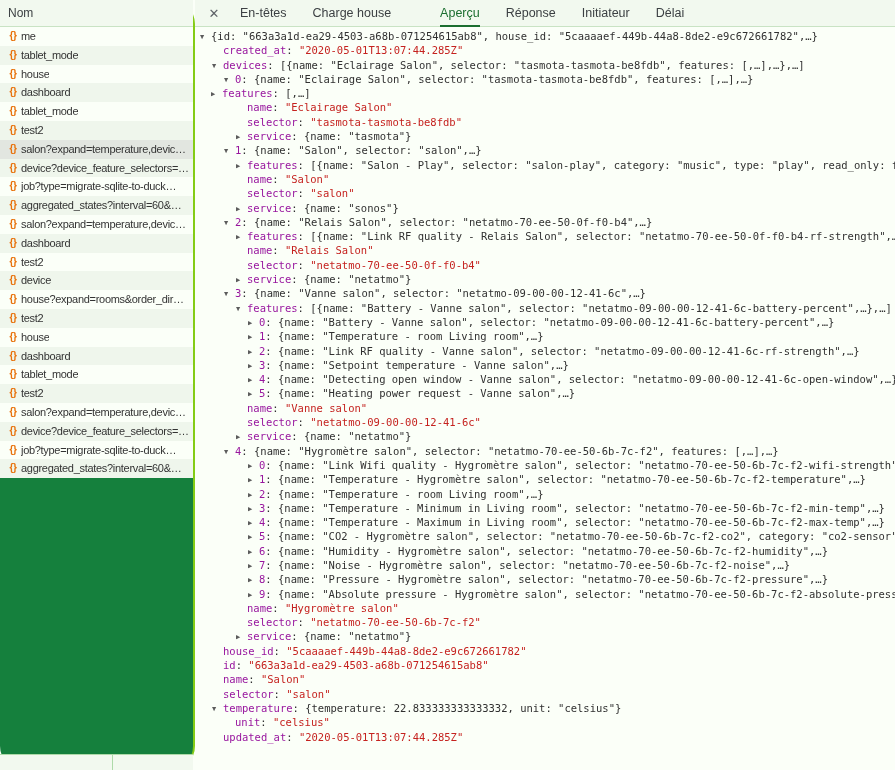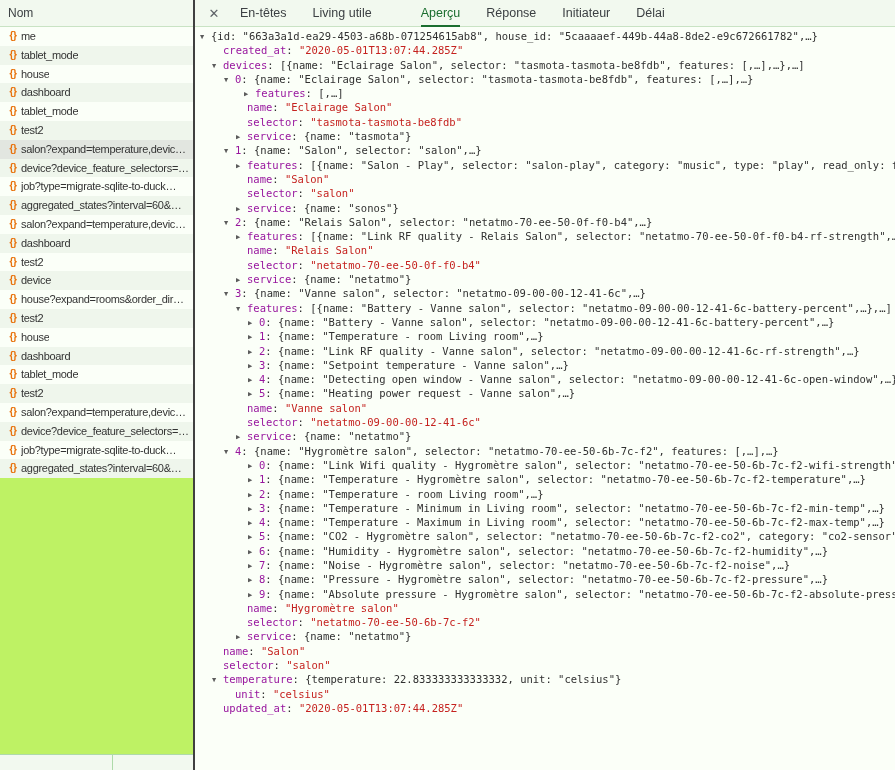--- a/index.html
+++ b/index.html
@@ -1,21 +1,21 @@
 <!DOCTYPE html>
 <html><head>
 <meta charset="utf-8">
 <style>
   * { box-sizing: border-box; margin: 0; padding: 0; }
   html,body { width: 895px; height: 770px; overflow: hidden;
               font-family: "Liberation Sans", sans-serif; background:#fbfff8; }
 
   
   .sidebar { position:absolute; left:0; top:0; width:195px; height:770px;
-             background:#bef264; border-right:2px solid #404040; }
+             background:#15803d; border-right:2px solid #84cc16;border-radius:24px; }
   .side-header { height:27px; line-height:26px; padding-left:8px; font-size:12px;
                  color:#3c4043; background:#f2f9ef; border-bottom:1px solid #c9e3c4; }
   .srow { height:18.8px; line-height:18.8px; font-size:11px; letter-spacing:-0.3px;
           color:#333; white-space:nowrap; overflow:hidden; padding-left:5px;
           display:flex; align-items:center; cursor:default; }
   .srow:nth-child(even) { background:#eff6ec; }
   .srow:nth-child(odd)  { background:#fbfff8; }
   .srow.sel { background:#e2e6e0; }
   .jicon { color:#e8710a; font-weight:700; font-size:10px; width:16px;
            flex:0 0 16px; text-align:center; }
@@ -153,33 +153,33 @@
     <div class="sf-left"></div>
     <div class="sf-right"></div>
   </div>
 </div>
 
 <div class="panel">
   <div class="tabbar">
     <div class="closeb">✕</div>
     <div id="tabs" style="display:flex;height:27px;align-items:center;">
         <div class="tab">En-têtes</div>
-        <div class="tab">Living utile</div>
+        <div class="tab">Charge house</div>
         <div class="tab active">Aperçu</div>
         <div class="tab">Réponse</div>
         <div class="tab">Initiateur</div>
         <div class="tab">Délai</div>
       </div>
   </div>
   <div class="tree" id="tree">
       <div class="trow" style="padding-left: 5px;"><span class="ar">▼</span><span class="p">{id: "663a3a1d-ea29-4503-a68b-071254615ab8", house_id: "5caaaaef-449b-44a8-8de2-e9c672661782",…}</span></div>
       <div class="trow" style="padding-left: 17px;"><span class="ar">&nbsp;</span><span class="k">created_at</span><span class="p">: </span><span class="s">"2020-05-01T13:07:44.285Z"</span></div>
       <div class="trow" style="padding-left: 17px;"><span class="ar">▼</span><span class="k">devices</span><span class="p">: </span><span class="p">[{name: "Eclairage Salon", selector: "tasmota-tasmota-be8fdb", features: [,…],…},…]</span></div>
       <div class="trow" style="padding-left: 29px;"><span class="ar">▼</span><span class="k">0</span><span class="p">: </span><span class="p">{name: "Eclairage Salon", selector: "tasmota-tasmota-be8fdb", features: [,…],…}</span></div>
-      <div class="trow" style="padding-left: 49px;"><span class="ar">▶</span><span class="k">features</span><span class="p">: </span><span class="p">[,…]</span></div>
+      <div class="trow" style="padding-left: 16px;"><span class="ar">▶</span><span class="k">features</span><span class="p">: </span><span class="p">[,…]</span></div>
       <div class="trow" style="padding-left: 41px;"><span class="ar">&nbsp;</span><span class="k">name</span><span class="p">: </span><span class="s">"Eclairage Salon"</span></div>
       <div class="trow" style="padding-left: 41px;"><span class="ar">&nbsp;</span><span class="k">selector</span><span class="p">: </span><span class="s">"tasmota-tasmota-be8fdb"</span></div>
       <div class="trow" style="padding-left: 41px;"><span class="ar">▶</span><span class="k">service</span><span class="p">: </span><span class="p">{name: "tasmota"}</span></div>
       <div class="trow" style="padding-left: 29px;"><span class="ar">▼</span><span class="k">1</span><span class="p">: </span><span class="p">{name: "Salon", selector: "salon",…}</span></div>
       <div class="trow" style="padding-left: 41px;"><span class="ar">▶</span><span class="k">features</span><span class="p">: </span><span class="p">[{name: "Salon - Play", selector: "salon-play", category: "music", type: "play", read_only: false,…},…]</span></div>
       <div class="trow" style="padding-left: 41px;"><span class="ar">&nbsp;</span><span class="k">name</span><span class="p">: </span><span class="s">"Salon"</span></div>
       <div class="trow" style="padding-left: 41px;"><span class="ar">&nbsp;</span><span class="k">selector</span><span class="p">: </span><span class="s">"salon"</span></div>
       <div class="trow" style="padding-left: 41px;"><span class="ar">▶</span><span class="k">service</span><span class="p">: </span><span class="p">{name: "sonos"}</span></div>
       <div class="trow" style="padding-left: 29px;"><span class="ar">▼</span><span class="k">2</span><span class="p">: </span><span class="p">{name: "Relais Salon", selector: "netatmo-70-ee-50-0f-f0-b4",…}</span></div>
       <div class="trow" style="padding-left: 41px;"><span class="ar">▶</span><span class="k">features</span><span class="p">: </span><span class="p">[{name: "Link RF quality - Relais Salon", selector: "netatmo-70-ee-50-0f-f0-b4-rf-strength",…},…]</span></div>
@@ -204,19 +204,21 @@
       <div class="trow" style="padding-left: 53px;"><span class="ar">▶</span><span class="k">3</span><span class="p">: </span><span class="p">{name: "Temperature - Minimum in Living room", selector: "netatmo-70-ee-50-6b-7c-f2-min-temp",…}</span></div>
       <div class="trow" style="padding-left: 53px;"><span class="ar">▶</span><span class="k">4</span><span class="p">: </span><span class="p">{name: "Temperature - Maximum in Living room", selector: "netatmo-70-ee-50-6b-7c-f2-max-temp",…}</span></div>
       <div class="trow" style="padding-left: 53px;"><span class="ar">▶</span><span class="k">5</span><span class="p">: </span><span class="p">{name: "CO2 - Hygromètre salon", selector: "netatmo-70-ee-50-6b-7c-f2-co2", category: "co2-sensor",…}</span></div>
       <div class="trow" style="padding-left: 53px;"><span class="ar">▶</span><span class="k">6</span><span class="p">: </span><span class="p">{name: "Humidity - Hygromètre salon", selector: "netatmo-70-ee-50-6b-7c-f2-humidity",…}</span></div>
       <div class="trow" style="padding-left: 53px;"><span class="ar">▶</span><span class="k">7</span><span class="p">: </span><span class="p">{name: "Noise - Hygromètre salon", selector: "netatmo-70-ee-50-6b-7c-f2-noise",…}</span></div>
       <div class="trow" style="padding-left: 53px;"><span class="ar">▶</span><span class="k">8</span><span class="p">: </span><span class="p">{name: "Pressure - Hygromètre salon", selector: "netatmo-70-ee-50-6b-7c-f2-pressure",…}</span></div>
       <div class="trow" style="padding-left: 53px;"><span class="ar">▶</span><span class="k">9</span><span class="p">: </span><span class="p">{name: "Absolute pressure - Hygromètre salon", selector: "netatmo-70-ee-50-6b-7c-f2-absolute-pressure",…}</span></div>
       <div class="trow" style="padding-left: 41px;"><span class="ar">&nbsp;</span><span class="k">name</span><span class="p">: </span><span class="s">"Hygromètre salon"</span></div>
       <div class="trow" style="padding-left: 41px;"><span class="ar">&nbsp;</span><span class="k">selector</span><span class="p">: </span><span class="s">"netatmo-70-ee-50-6b-7c-f2"</span></div>
       <div class="trow" style="padding-left: 41px;"><span class="ar">▶</span><span class="k">service</span><span class="p">: </span><span class="p">{name: "netatmo"}</span></div>
+      <div class="trow" style="padding-left: 17px;"><span class="ar">&nbsp;</span><span class="k">house_id</span><span class="p">: </span><span class="s">"5caaaaef-449b-44a8-8de2-e9c672661782"</span></div>
+      <div class="trow" style="padding-left: 17px;"><span class="ar">&nbsp;</span><span class="k">id</span><span class="p">: </span><span class="s">"663a3a1d-ea29-4503-a68b-071254615ab8"</span></div>
       <div class="trow" style="padding-left: 17px;"><span class="ar">&nbsp;</span><span class="k">name</span><span class="p">: </span><span class="s">"Salon"</span></div>
       <div class="trow" style="padding-left: 17px;"><span class="ar">&nbsp;</span><span class="k">selector</span><span class="p">: </span><span class="s">"salon"</span></div>
       <div class="trow" style="padding-left: 17px;"><span class="ar">▼</span><span class="k">temperature</span><span class="p">: </span><span class="p">{temperature: 22.833333333333332, unit: "celsius"}</span></div>
       <div class="trow" style="padding-left: 29px;"><span class="ar">&nbsp;</span><span class="k">unit</span><span class="p">: </span><span class="s">"celsius"</span></div>
       <div class="trow" style="padding-left: 17px;"><span class="ar">&nbsp;</span><span class="k">updated_at</span><span class="p">: </span><span class="s">"2020-05-01T13:07:44.285Z"</span></div>
     </div>
 </div>
 
 </body></html>

